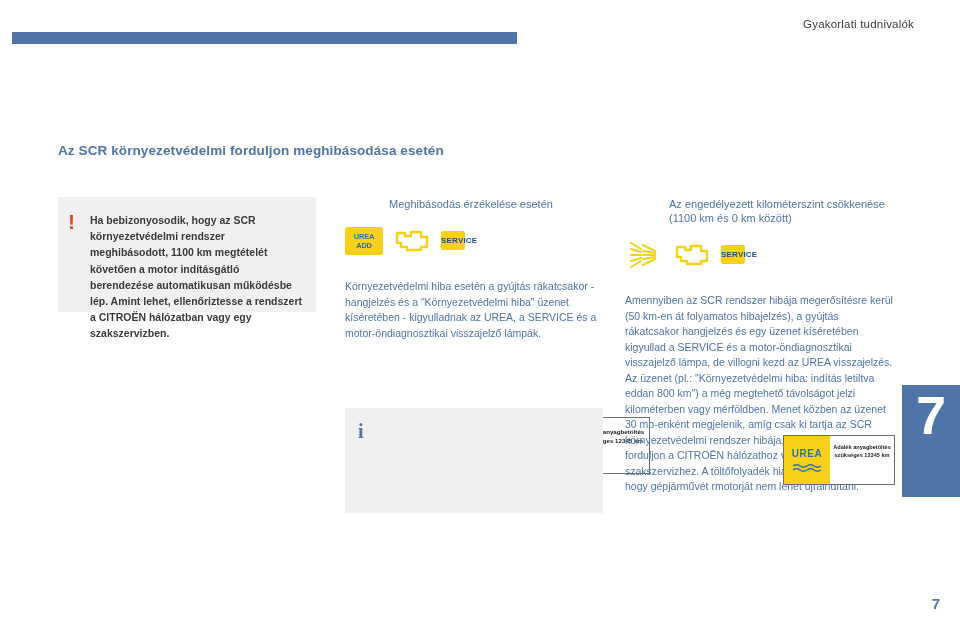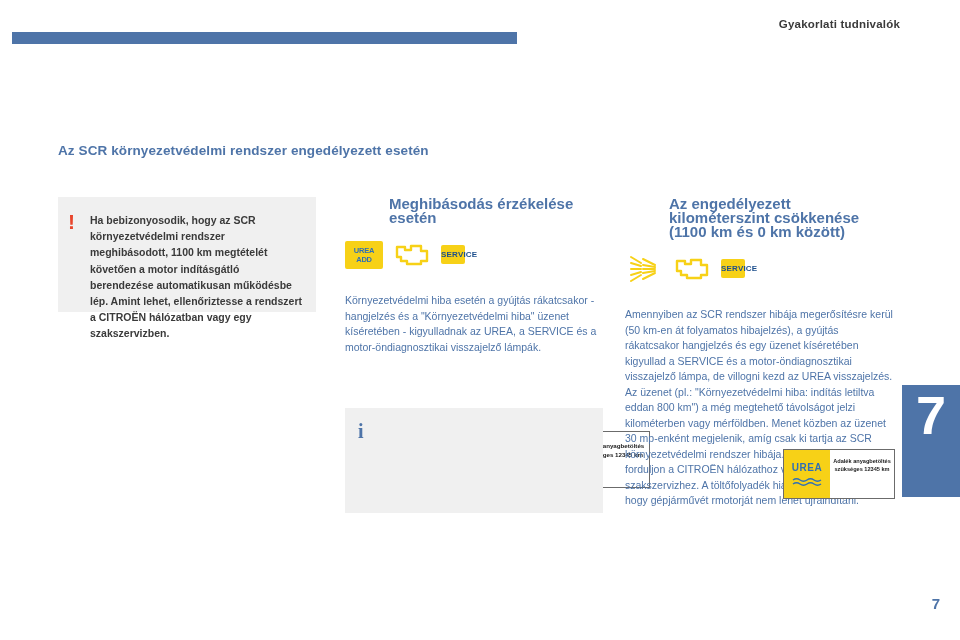--- a/index.html
+++ b/index.html
@@ -16,23 +16,23 @@
   }
   .page {
     position: absolute;
     inset: 0;
     background: #ffffff;
   }
   
   .header-title {
     position: absolute;
     top: 18px;
-    right: 60px;
+    right: 46px;
     font-size: 11.5px;
-    font-weight: bold;
+    font-weight: normal;
     color: #3a3a3a;
     letter-spacing: 0.2px;
   }
   .header-bar {
     position: absolute;
     top: 32px;
     left: 12px;
     width: 505px;
     height: 12px;
     background: #4e74a8;
@@ -147,22 +147,22 @@
     top: 197px;
     width: 262px;
   }
   .col3 {
     position: absolute;
     left: 625px;
     top: 197px;
     width: 268px;
   }
   .col-title {
-    font-size: 15px;
-    font-weight: bold;
+    font-size: 11px;
+    font-weight: normal;
     color: #4e74a8;
     line-height: 14px;
     margin-bottom: 10px;
     padding-left: 44px;
   }
   .col-body {
     font-size: 10.5px;
     line-height: 15.5px;
     color: #4e74a8;
   }
@@ -278,21 +278,21 @@
 <div class="page">
 
   <div class="header-title">Gyakorlati tudnivalók</div>
   <div class="header-bar"></div>
 
   <div class="tab-block"></div>
   <div class="tab-number">7</div>
   <div class="page-number">7</div>
 
 
-  <div class="main-heading">Az SCR környezetvédelmi rendszer engedélyezett esetén</div>
+  <div class="main-heading">Az SCR környezetvédelmi forduljon meghibásodása esetén</div>
 
   <div class="warn-box">
     <div class="warn-bang">!</div>
     <div class="warn-text">Ha bebizonyosodik, hogy az SCR környezetvédelmi rendszer meghibásodott, 1100 km megtételét követően a motor indításgátló berendezése automatikusan működésbe lép. Amint lehet, ellenőriztesse a rendszert a CITROËN hálózatban vagy egy szakszervizben.</div>
   </div>
 
   <div class="col2">
     <div class="col-title">Meghibásodás érzékelése esetén</div>
     <div class="iconstrip colwrap">
       <div class="icon-urea-yellow">UREA<br>ADD</div>

